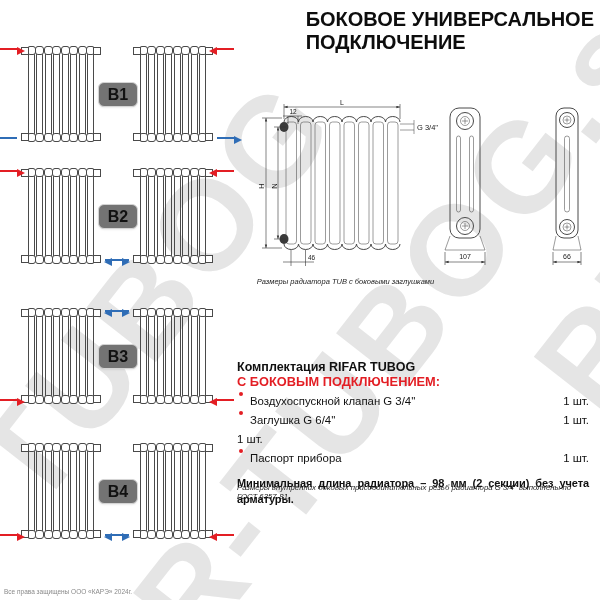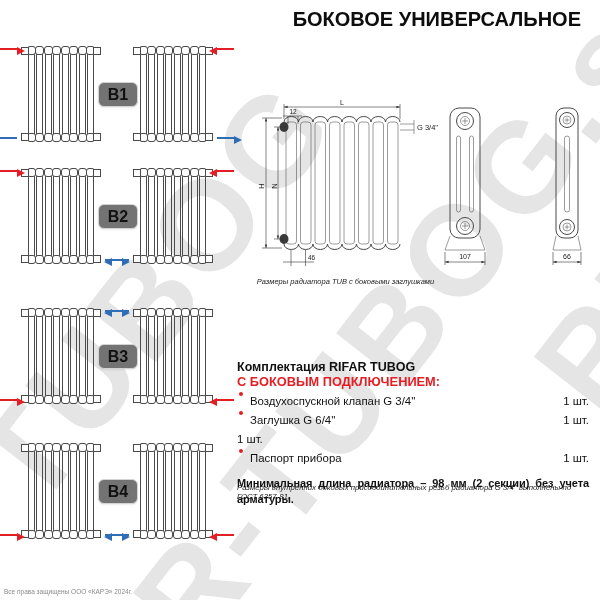--- a/index.html
+++ b/index.html
@@ -7,21 +7,21 @@
         font-family:"Liberation Sans",sans-serif;color:#111;}
   
   .wm{position:absolute;z-index:0;font-weight:700;font-size:128px;color:#e5e5e5;
       white-space:nowrap;transform-origin:0 0;letter-spacing:6px;user-select:none;}
   .wm1{left:-55px;top:440px;transform:rotate(-52deg);}
   .wm2{left:-90px;top:830px;transform:rotate(-52deg);}
   .wm3{left:505px;top:345px;transform:rotate(-52deg);}
   .wm4{left:430px;top:790px;transform:rotate(-52deg);}
   .content{position:absolute;inset:0;z-index:1;}
   
-  .title{position:absolute;top:8px;right:19px;font-size:20px;
+  .title{position:absolute;top:8px;right:6px;font-size:20px;
          font-weight:800;line-height:1.16;color:#0d0d0d;}
   
   .scheme{position:absolute;left:0;width:245px;height:98px;}
   .s0{top:46px}.s1{top:168px}.s2{top:308px}.s3{top:443px}
   .rad{position:absolute;top:0;width:66px;height:96px;display:flex;gap:1.5px;}
   .rad.L{left:28px}.rad.R{left:140px}
   .col{flex:1;position:relative;border:1px solid #4a4a4a;border-radius:2.5px;background:transparent;}
   .col::before,.col::after{content:'';position:absolute;left:-2px;right:-2px;height:7px;
       border:1px solid #4a4a4a;border-radius:3px;background:#fff;}
   .col::before{top:-1px}.col::after{bottom:-1px}
@@ -70,20 +70,21 @@
 
   <div class="wm wm1">TUBOG</div>
   <div class="wm wm2">RIFAR-TUBOG.su</div>
   <div class="wm wm3">RIFAR</div>
   <div class="wm wm4">RIFAR</div>
 
   <div class="content">
 
     <div class="title">
       <div>БОКОВОЕ УНИВЕРСАЛЬНОЕ</div>
+      <div>ПОДКЛЮЧЕНИЕ</div>
     </div>
 
     <div class="scheme s0">
       <div class="rad L">
           <div class="col"></div>
           <div class="col"></div>
           <div class="col"></div>
           <div class="col"></div>
           <div class="col"></div>
           <div class="col"></div>

